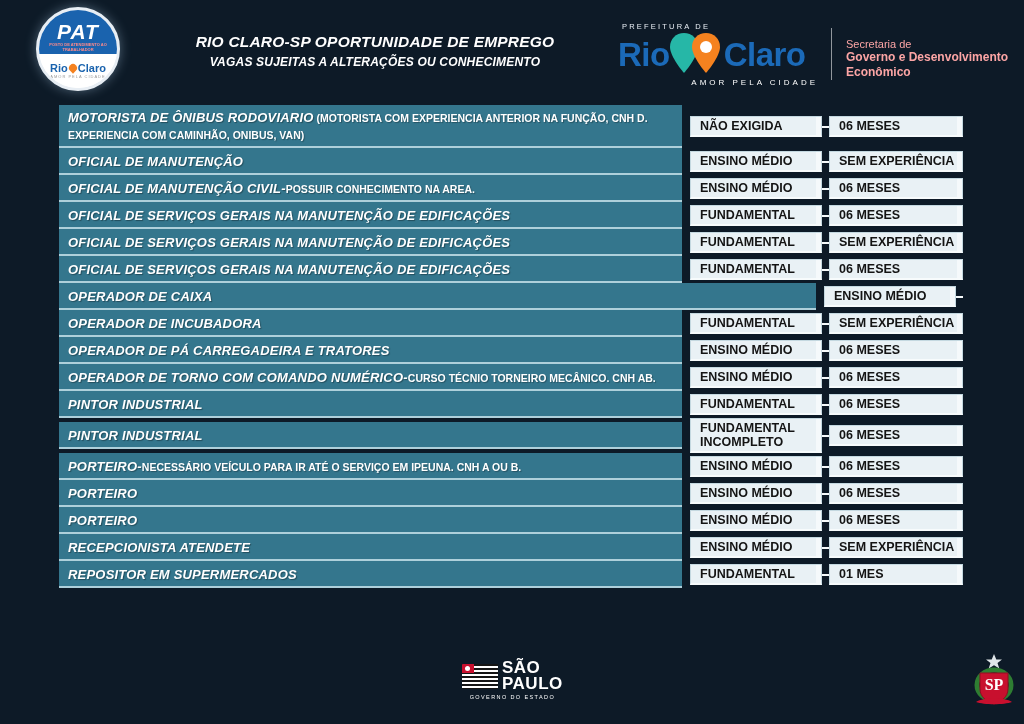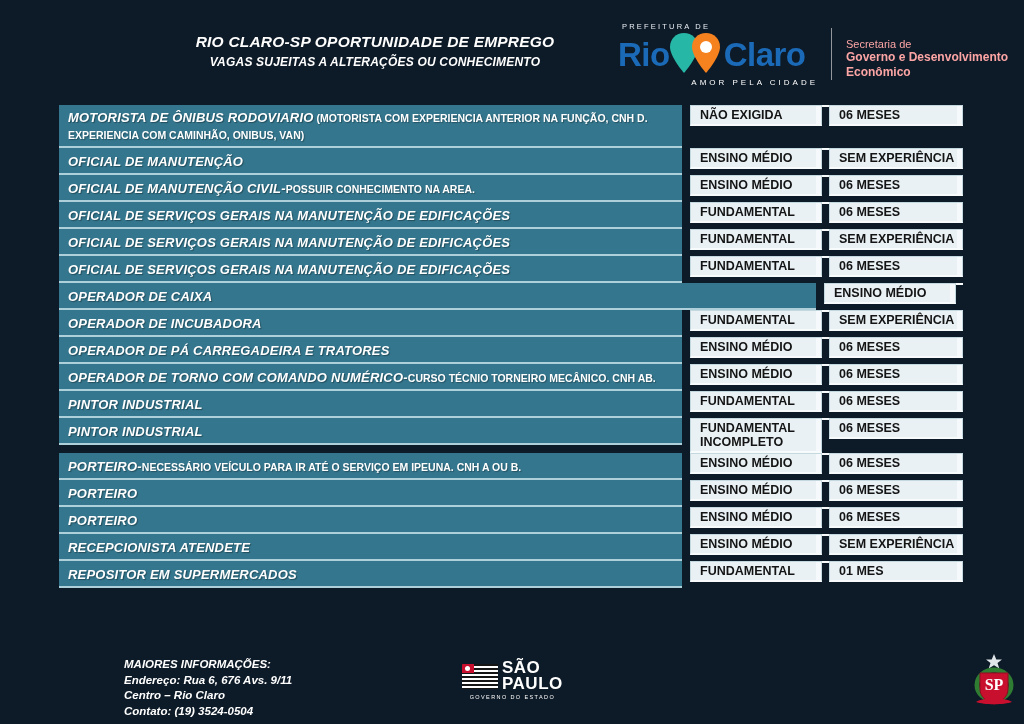--- a/index.html
+++ b/index.html
@@ -33,21 +33,21 @@
   .pref-glyph{margin:0 -2px;}
   .pref-tag{font-size:8px;letter-spacing:3px;color:#fff;text-align:right;margin-top:0px;}
 
   .header-divider{position:absolute;left:831px;top:28px;width:1px;height:52px;background:rgba(255,255,255,.55);}
   .secretaria{position:absolute;left:846px;top:38px;color:#fca5a5;}
   .secretaria .s1{font-size:11px;font-weight:normal;}
   .secretaria .s2,.secretaria .s3{font-size:12px;font-weight:bold;line-height:15px;}
 
   
   .jobs-table{position:absolute;left:59px;top:105px;width:904px;}
-  .job-row{display:flex;align-items:flex-start;}
+  .job-row{display:flex;align-items:center;}
   .job-cell{
     flex:1;background:#34768d;border-bottom:2px solid #aed0db;
     padding:4px 8px 3px 9px;display:flex;align-items:center;flex-wrap:wrap;
     min-height:27px;column-gap:0;
   }
   .job-line{color:#fff;line-height:15px;}
   .job-title{font-size:13px;font-weight:bold;font-style:italic;letter-spacing:.2px;text-shadow:1px 1px 1px rgba(0,0,0,.35);}
   .job-note{font-size:10.5px;font-weight:bold;text-shadow:1px 1px 1px rgba(0,0,0,.3);}
   .col-gap-dark{width:8px;background:transparent;}
   .cell-light{
@@ -70,20 +70,30 @@
   .sp-words{display:flex;flex-direction:column;line-height:16px;}
   .sp-w1,.sp-w2{font-size:17px;font-weight:bold;letter-spacing:.5px;}
   .sp-gov-line{font-size:5.5px;letter-spacing:1.4px;margin-top:2px;}
   .state-emblem{position:absolute;left:972px;top:653px;}
 </style>
 </head>
 <body>
 
 <div class="canvas">
 
+  <div class="pat-badge">
+    <div class="pat-top">
+      <div class="pat-title">PAT</div>
+      <div class="pat-sub">POSTO DE ATENDIMENTO AO TRABALHADOR</div>
+    </div>
+    <div class="pat-bottom">
+      <div class="pat-rio"><span>Rio</span><span class="dotpin"></span><span>Claro</span></div>
+      <div class="pat-rio-tag">AMOR PELA CIDADE</div>
+    </div>
+  </div>
 
   <div class="header-title">
     <div class="t1">RIO CLARO-SP OPORTUNIDADE DE EMPREGO</div>
     <div class="t2">VAGAS SUJEITAS A ALTERAÇÕES OU CONHECIMENTO</div>
   </div>
 
   <div class="pref-logo">
     <div class="pref-top">PREFEITURA DE</div>
     <div class="pref-row">
       <span class="pref-name">Rio</span>
@@ -339,26 +349,20 @@
         <span class="cell-text">FUNDAMENTAL</span>
       </div>
       <div class="col-gap-white"></div>
       <div class="cell-light exp-cell">
         <span class="cell-text">01 MES</span>
       </div>
     </div>
   </div>
   </div>
 
-  <div class="footer-info">
-    <div>MAIORES INFORMAÇÕES:</div>
-    <div>Endereço: Rua 6, 676 Avs. 9/11</div>
-    <div>Centro – Rio Claro</div>
-    <div>Contato: (19) 3524-0504</div>
-  </div>
 
   <div class="sp-gov">
     <div class="sp-row">
       <div class="sp-flag">
           <div class="canton"></div>
         </div>
       <div class="sp-words">
         <span class="sp-w1">SÃO</span>
         <span class="sp-w2">PAULO</span>
       </div>

